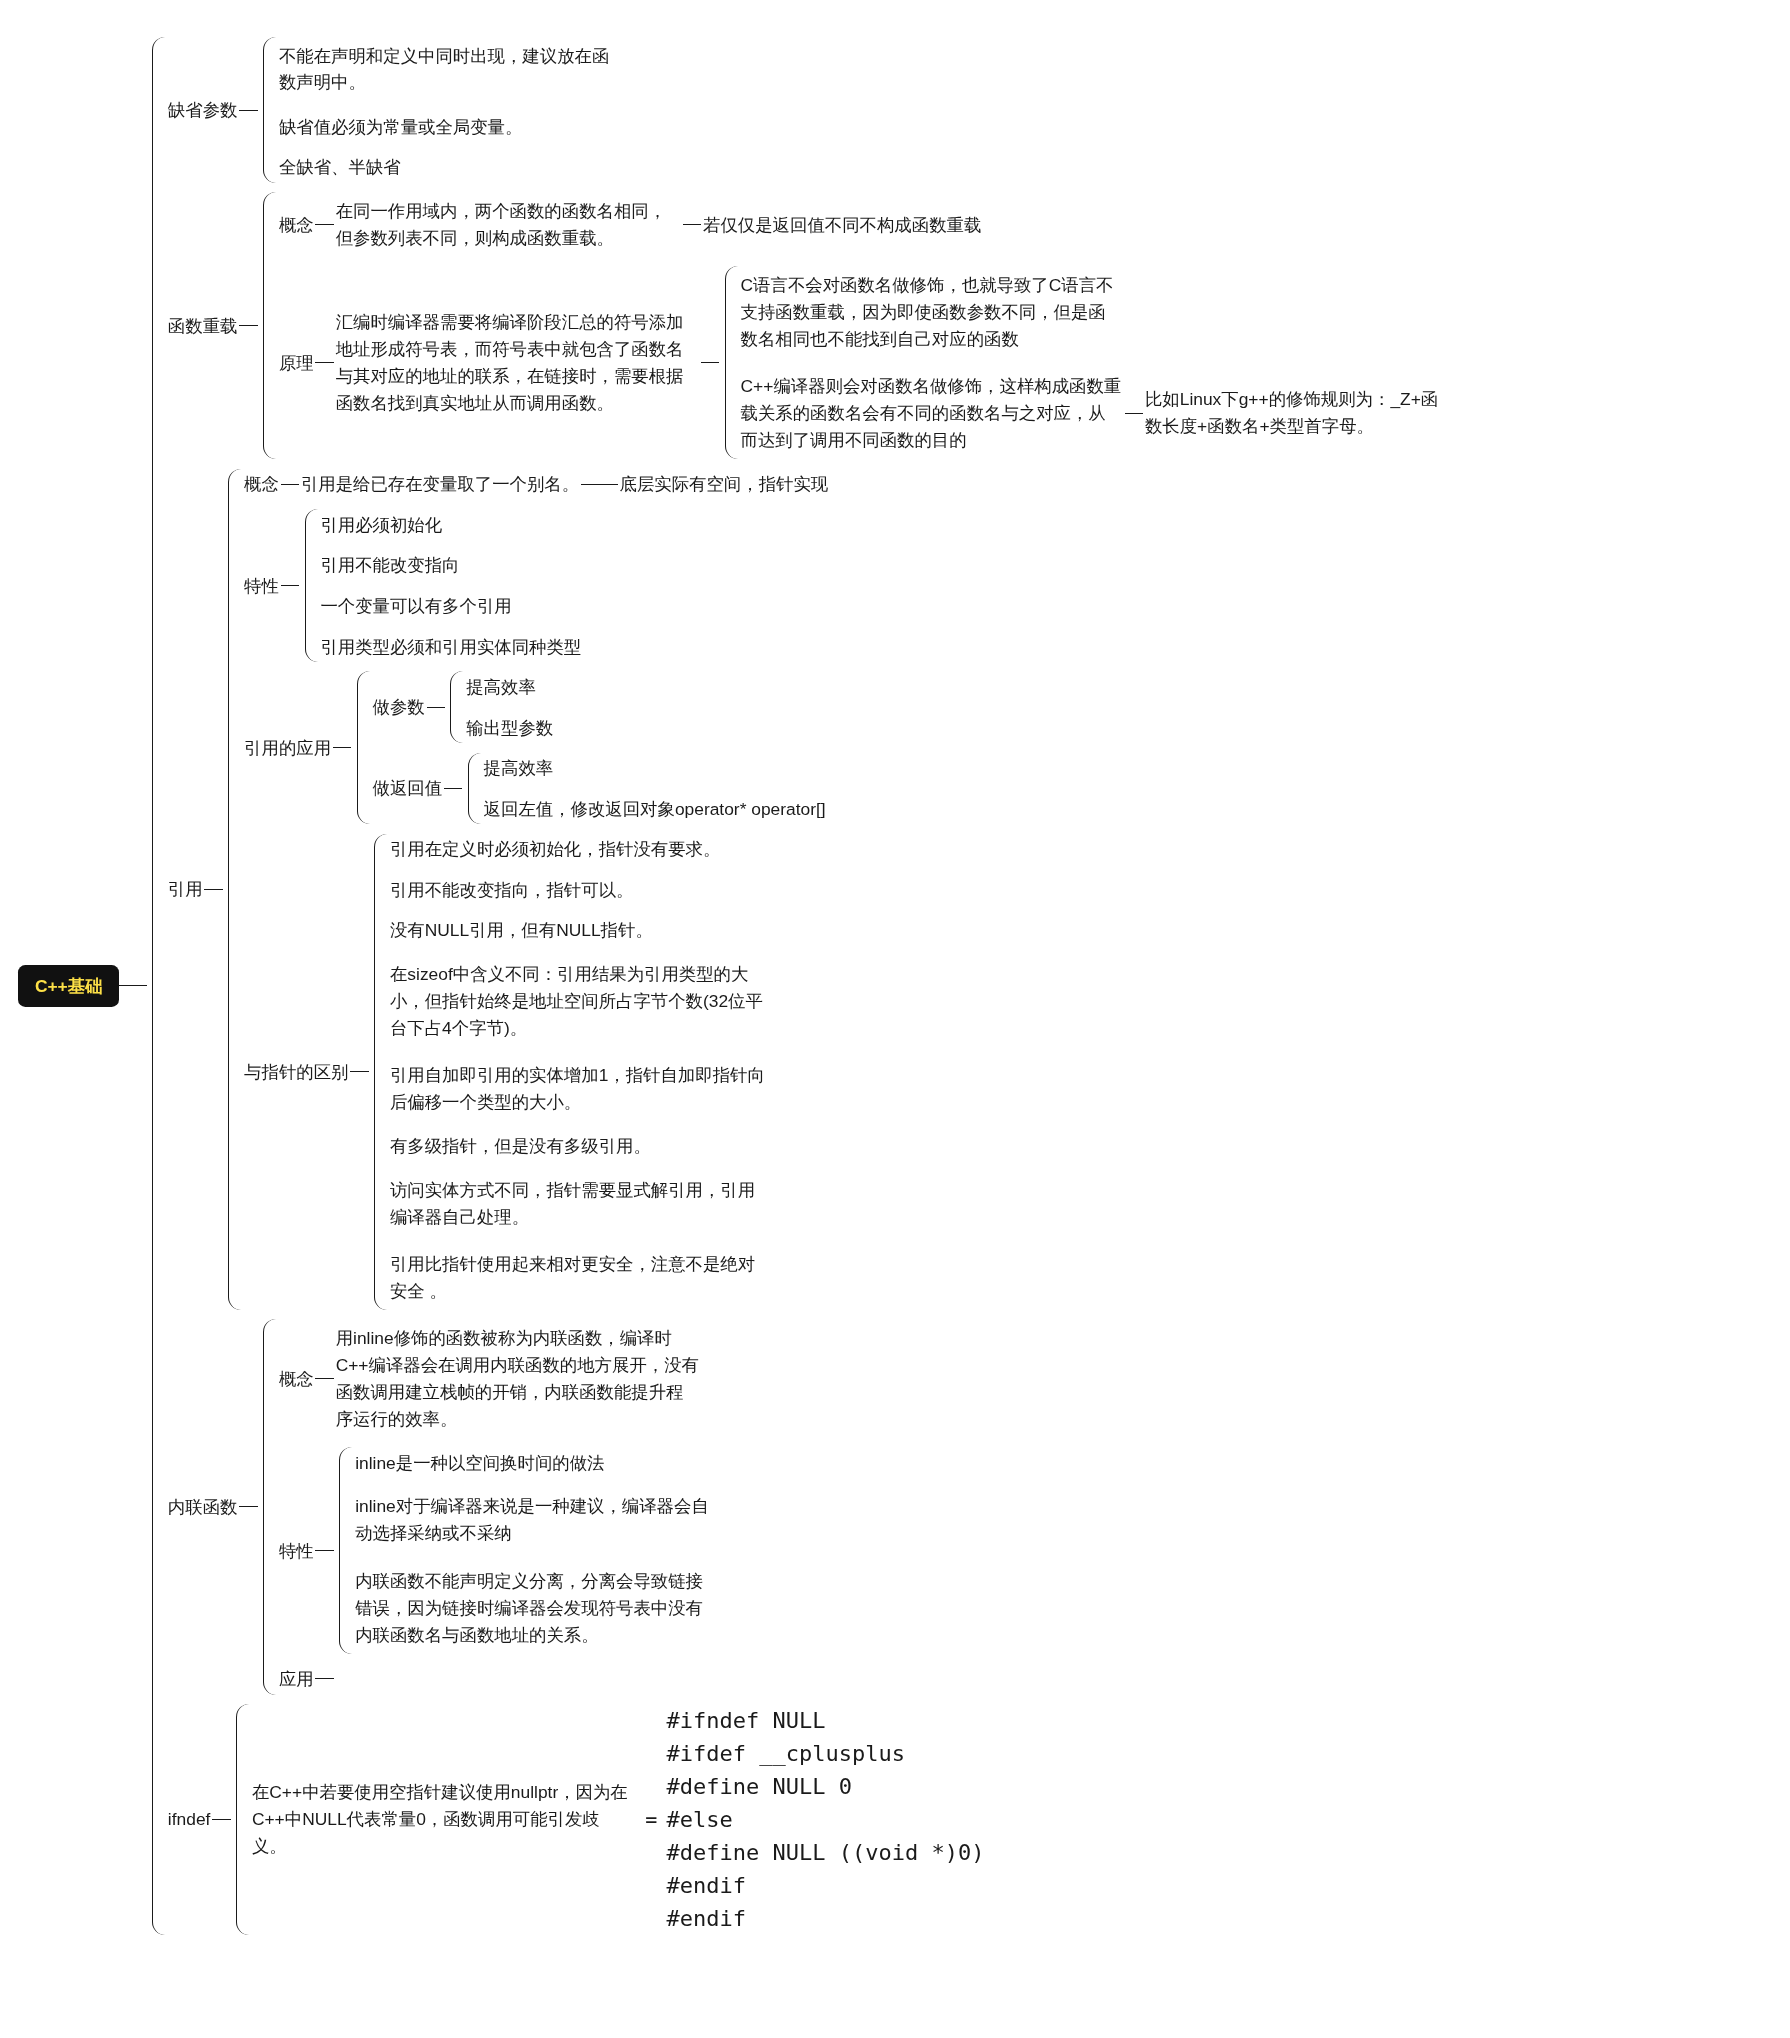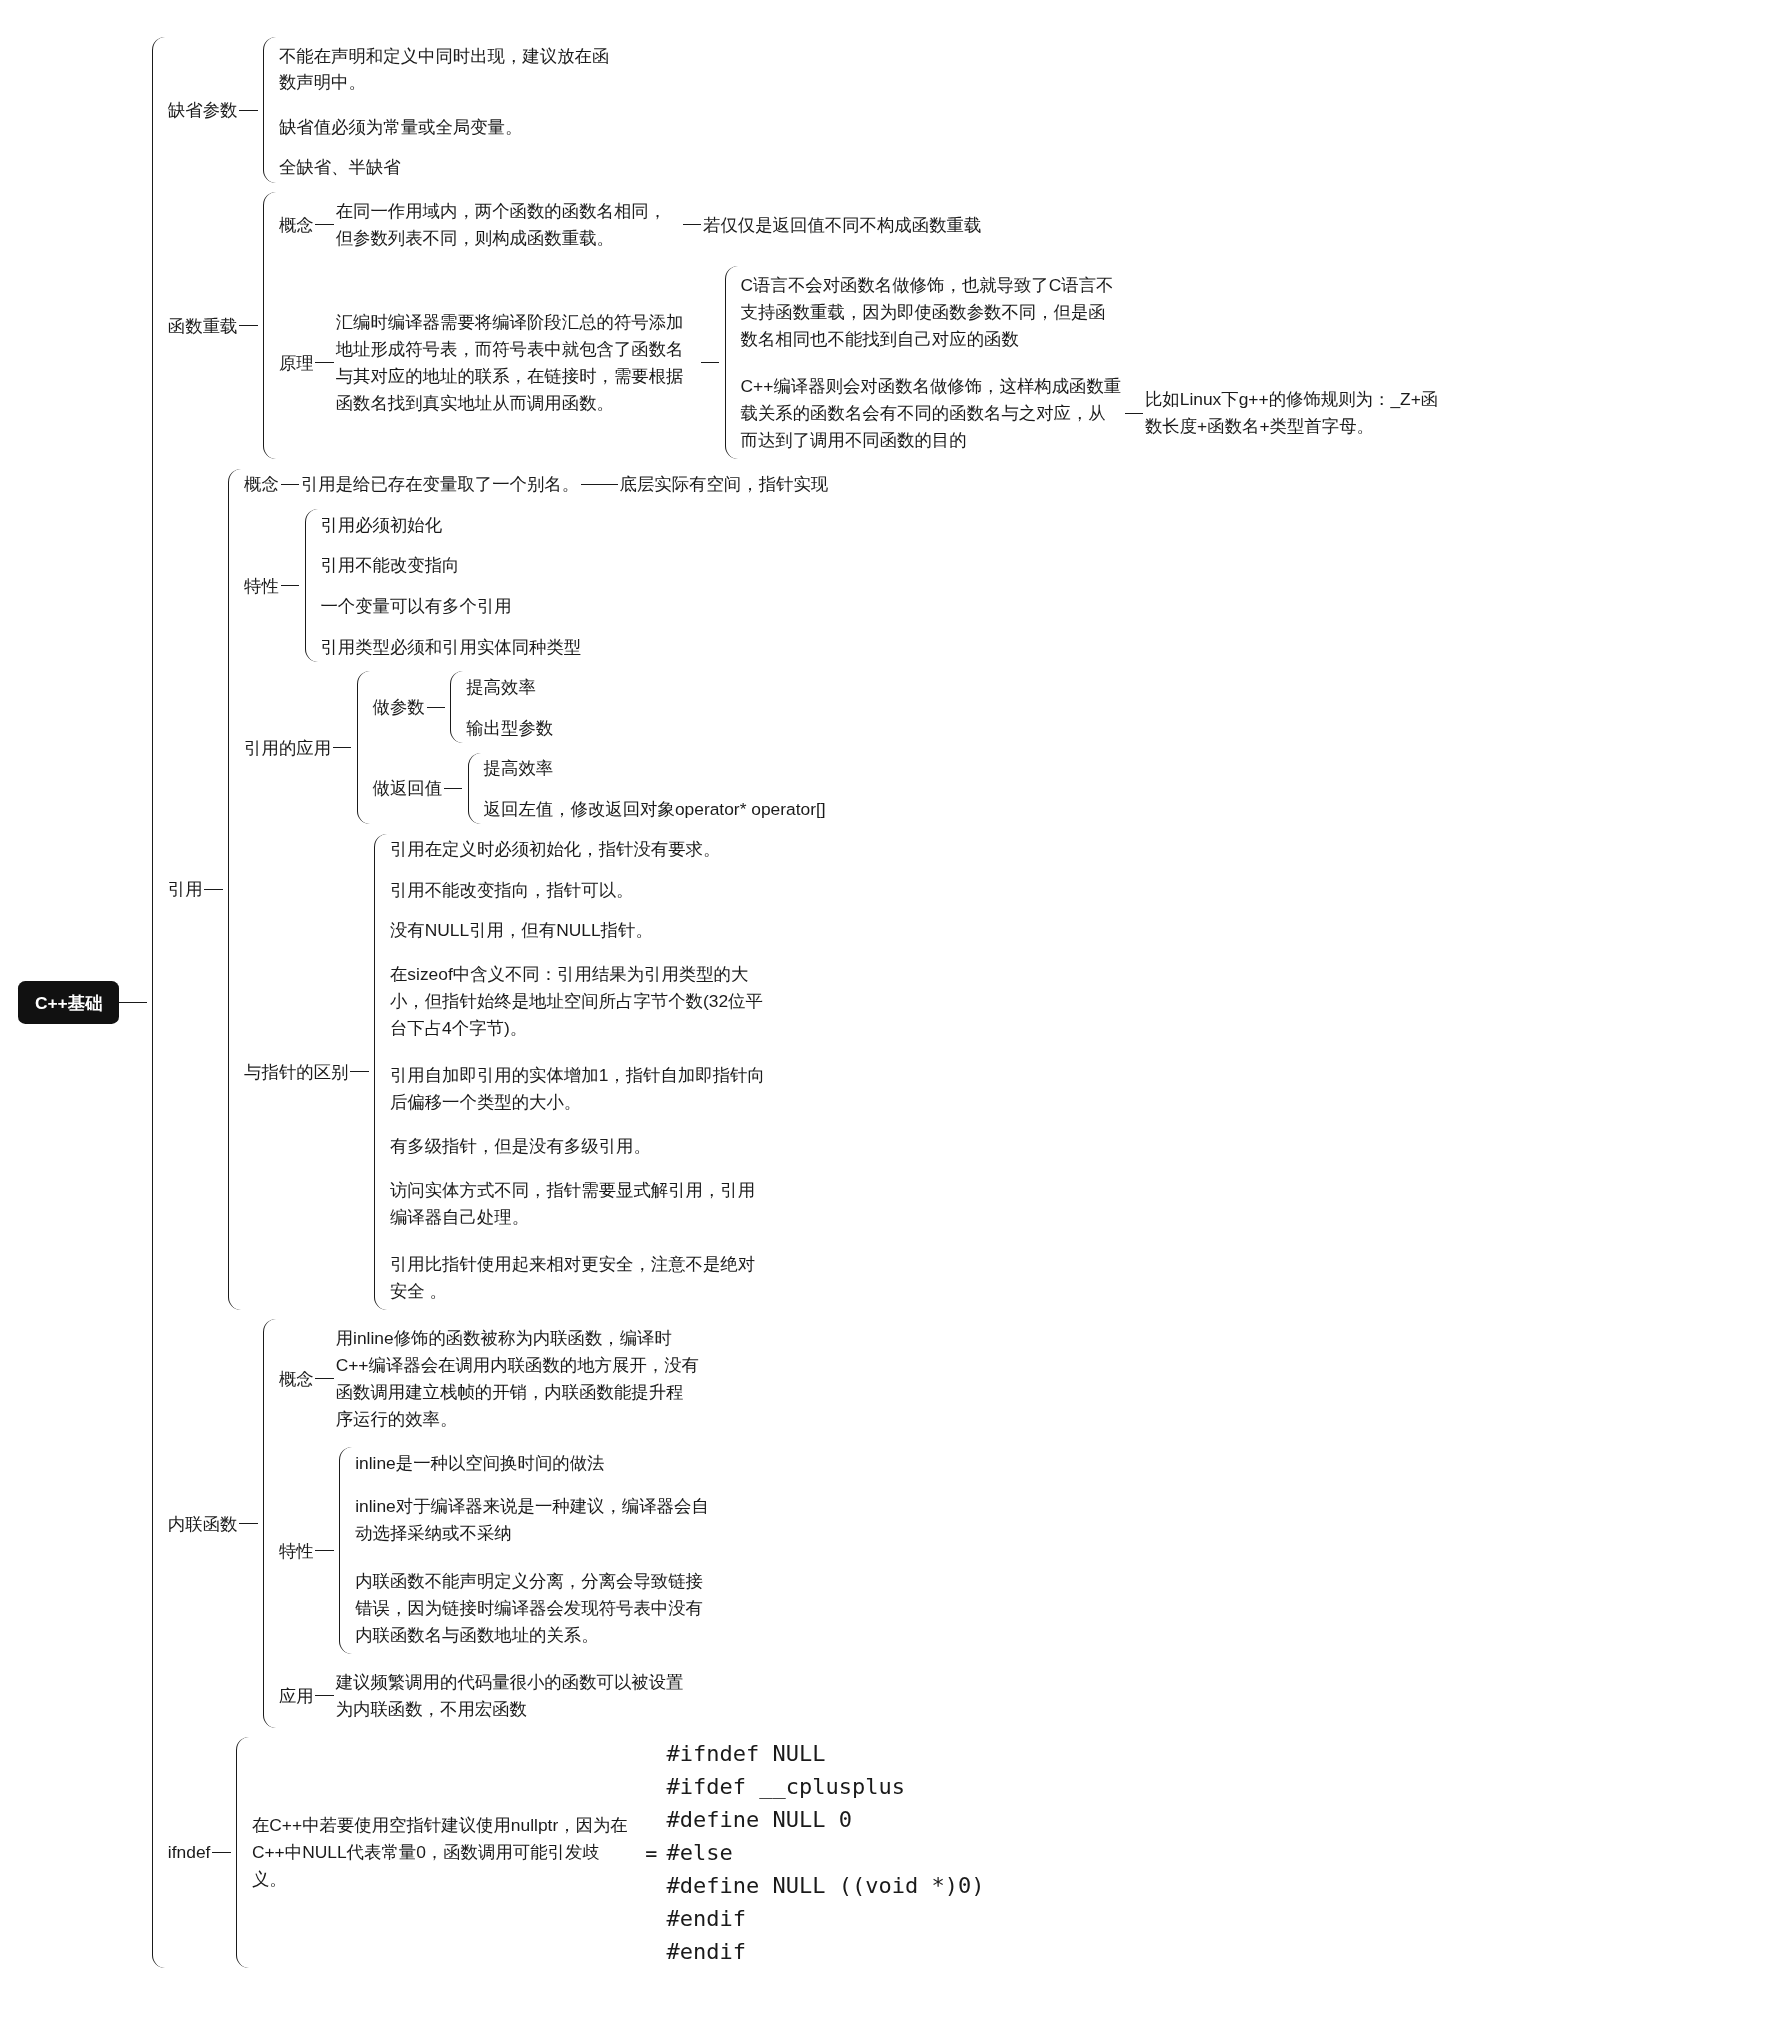--- a/index.html
+++ b/index.html
@@ -1,18 +1,18 @@
 <!DOCTYPE html>
 <html style="font-size:14.7px"><head>
 <meta charset="utf-8">
 <style>
   * { margin: 0; padding: 0; box-sizing: border-box; }
   body { background: #fff; font-family: "Microsoft YaHei", Arial, sans-serif; font-size: 17.4px; color: #1a1a1a; padding: 37px 18.4px; min-width: 1791px; }
   .mindmap { display: flex; align-items: center; }
-  .root { background: #111; color: #ffffff; font-weight: 700; padding: 9.2px 16.5px; border-radius: 7.3px; white-space: nowrap; }
+  .root { background: #111; color: #fde047; font-weight: 700; padding: 9.2px 16.5px; border-radius: 7.3px; white-space: nowrap; }
   .label { white-space: nowrap; padding: 3.7px 1.8px; }
   .multiline { white-space: normal; max-width: 367px; line-height: 1.55; padding: 5.5px 1.8px; }
   .children { display: flex; flex-direction: column; justify-content: center; gap: 9.2px; border-left: 1.8px solid #1a1a1a; border-radius: 13px 0 0 13px; margin-left: 5.5px; padding-left: 13px; }
   .conn { width: 27.5px; height: 0; border-top: 1.8px solid #1a1a1a; }
   .connS { width: 18.4px; height: 0; border-top: 1.8px solid #1a1a1a; }
   .row { display: flex; align-items: center; }
   .equals { font-family: monospace; font-size: 20px; padding: 0 9.2px; }
   .code { font-family: "Consolas", monospace; font-size: 22px; line-height: 1.5; white-space: pre; }
 </style>
 </head>
@@ -187,21 +187,20 @@
                 <div class="multiline" style="max-width:367px">inline对于编译器来说是一种建议，编译器会自动选择采纳或不采纳</div>
               </div>
             <div class="row">
                 <div class="multiline" style="max-width:367px">内联函数不能声明定义分离，分离会导致链接错误，因为链接时编译器会发现符号表中没有内联函数名与函数地址的关系。</div>
               </div>
           </div>
         </div>
         <div class="row">
           <div class="label">应用</div>
           <div class="connS"></div>
-          <div class="multiline" style="max-width:367px">建议频繁调用的代码量很小的函数可以被设置为内联函数，不用宏函数</div>
         </div>
       </div>
     </div>
 
     <div class="row">
       <div class="label">ifndef</div>
       <div class="connS"></div>
       <div class="children">
         <div class="row">
           <div class="multiline" style="max-width:386px">在C++中若要使用空指针建议使用nullptr，因为在C++中NULL代表常量0，函数调用可能引发歧义。</div>

